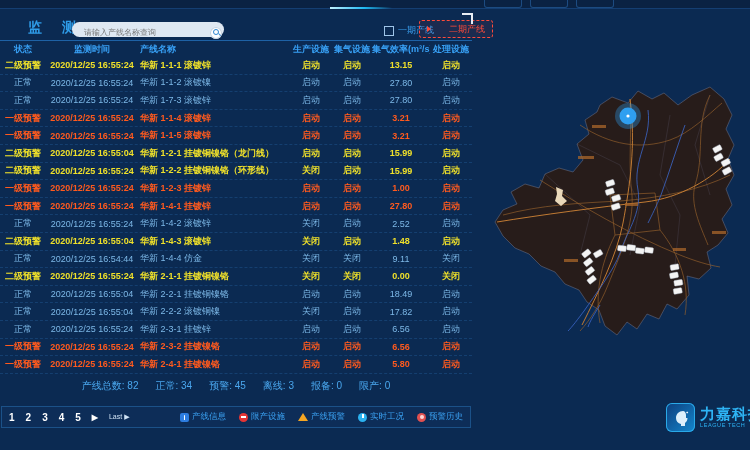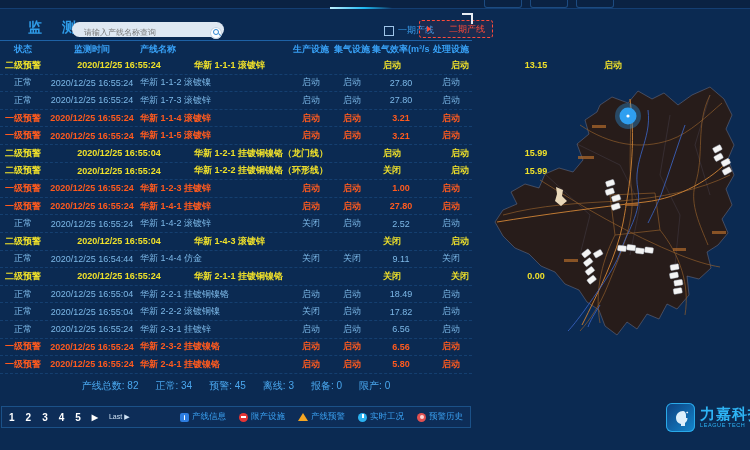--- a/index.html
+++ b/index.html
@@ -35,21 +35,21 @@
   .cell{overflow:hidden;white-space:nowrap;}
   .col-status{width:46px;text-align:center;flex:none;}
   .col-time{width:92px;text-align:center;flex:none;}
   .col-name{width:150px;text-align:left;padding-left:2px;flex:none;}
   .col-prod{width:42px;text-align:center;flex:none;}
   .col-gas{width:40px;text-align:center;flex:none;}
   .col-rate{width:58px;text-align:center;flex:none;}
   .col-treat{width:42px;text-align:center;flex:none;}
   .normal{color:#7db9e8;}
   .warn1{color:#ff5a1e;font-weight:bold;}
-  .warn2{color:#efe02a;font-weight:bold;gap:27px;}
+  .warn2{color:#efe02a;font-weight:bold;}
   
   .summary{position:absolute;left:0;top:379px;width:472px;color:#4aa7ee;font-size:10px;display:flex;gap:17px;
            box-sizing:border-box;justify-content:center;}
   
   .bottombar{position:absolute;left:1px;top:406px;width:470px;height:22px;border:1px solid #1b5188;background:#0d2d58;
              display:flex;align-items:center;justify-content:space-between;padding:0 7px;box-sizing:border-box;}
   .pages{display:flex;gap:11px;color:#fff;font-size:10px;font-weight:bold;align-items:center;}
   .page-item{cursor:pointer;}
   .page-next{font-size:8px;}
   .page-last{font-size:7px;font-weight:normal;color:#cfe2f5;}

